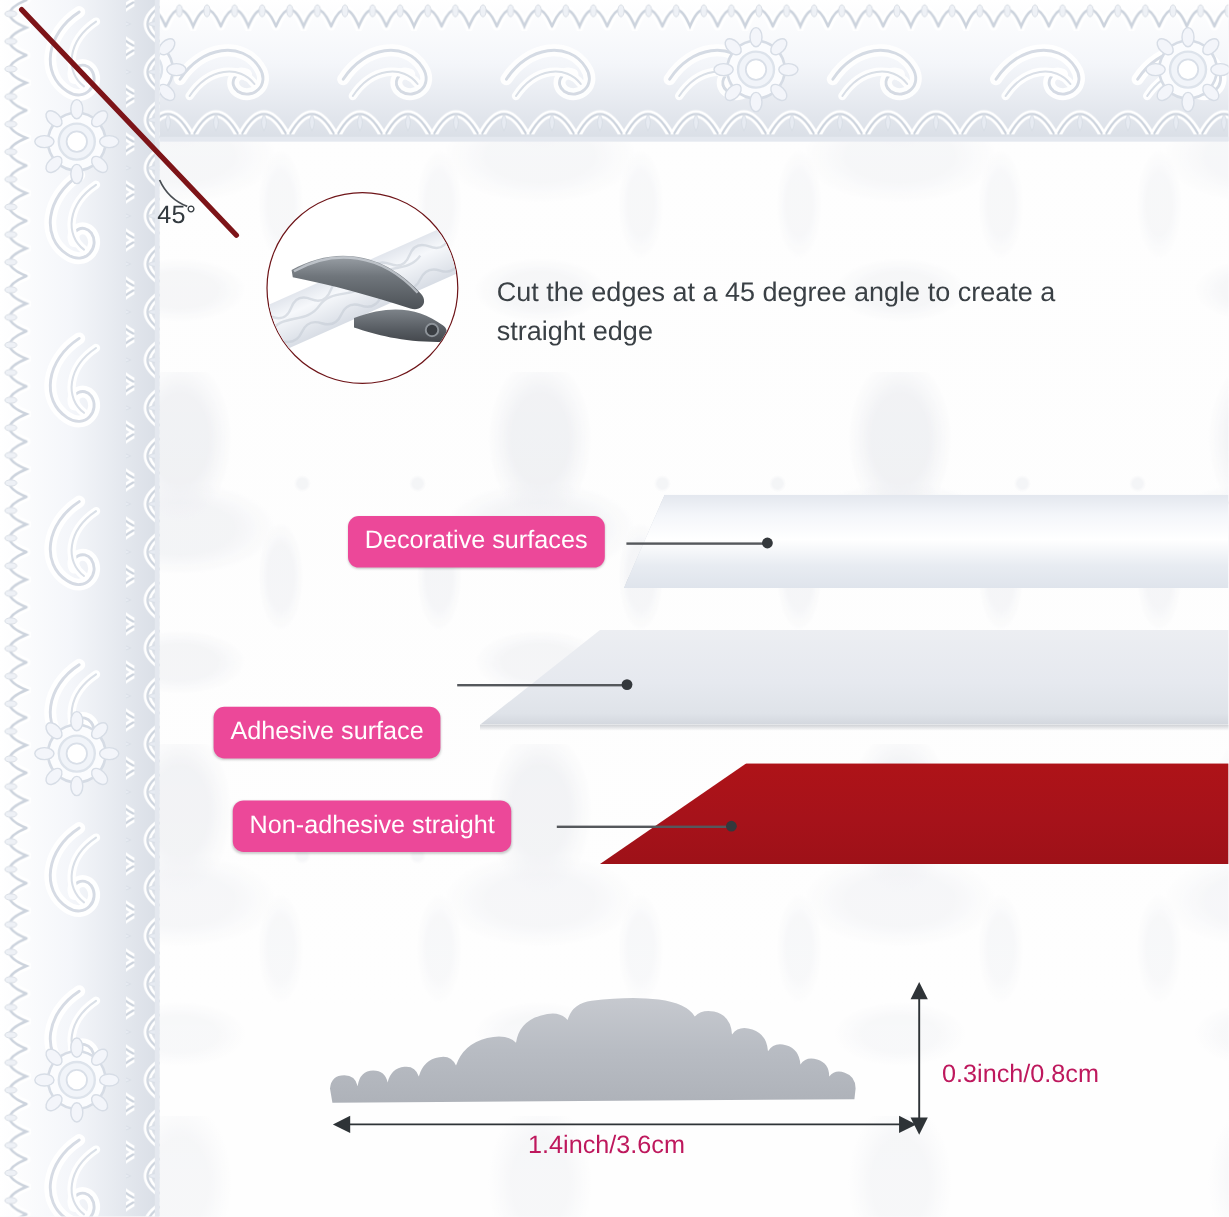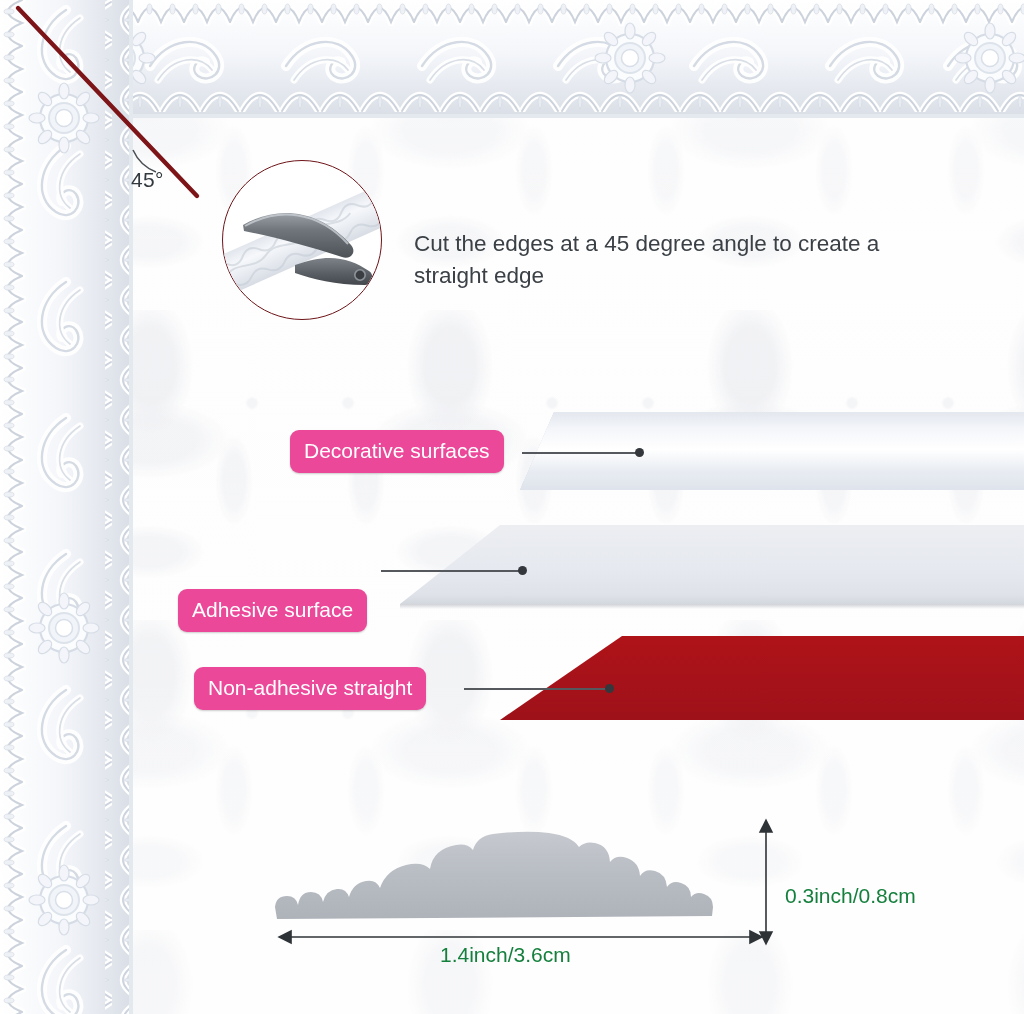--- a/index.html
+++ b/index.html
@@ -154,21 +154,21 @@
     width: 524px; height: 84px;
     clip-path: polygon(122px 0, 524px 0, 524px 84px, 0 84px);
     background: linear-gradient(180deg,#ae1318 0%, #a6121a 55%, #9e1118 100%);
   }
 
   
   .profile-wrap { position: absolute; left: 255px; top: 815px; width: 520px; height: 115px; }
   .dim-text {
     position: absolute;
     font-size: 21px;
-    color: #15803d;
+    color: #be185d;
     white-space: nowrap;
   }
   .dim-h { left: 440px; top: 943px; text-align: right; }
   .dim-v { left: 785px; top: 884px; }
 </style>
 </head>
 <body>
 
 <div id="stage">
 

